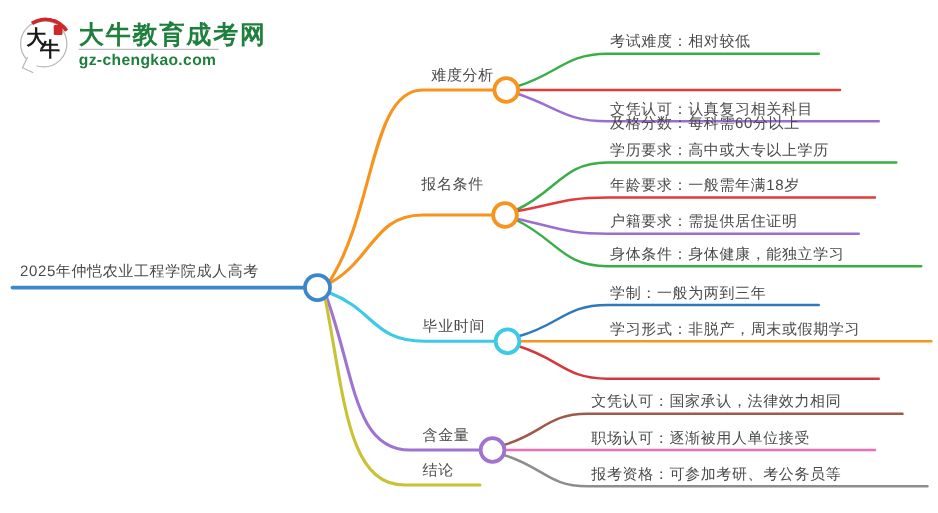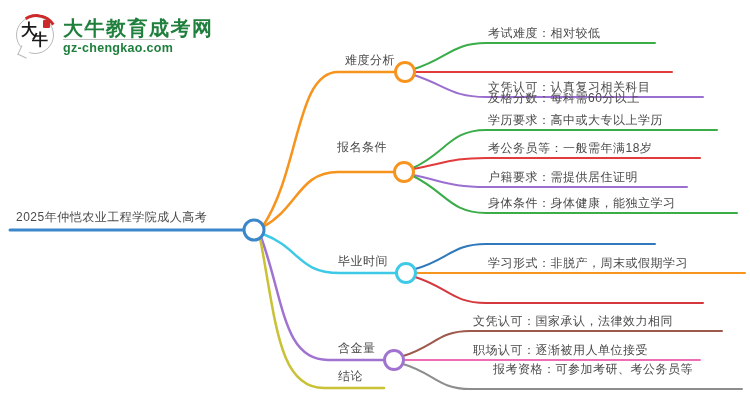--- a/index.html
+++ b/index.html
@@ -93,23 +93,24 @@
   <div class="label" style="left:337px;top:137px;">报名条件</div>
   <div class="label" style="left:338px;top:251px;">毕业时间</div>
   <div class="label" style="left:338px;top:338px;">含金量</div>
   <div class="label" style="left:338px;top:366px;">结论</div>
 
   <div class="label" style="left:488px;top:23px;">考试难度：相对较低</div>
   <div class="label" style="left:488px;top:52px;margin-top:36px;">及格分数：每科需60分以上</div>
   <div class="label" style="left:488px;top:77px;">文凭认可：认真复习相关科目</div>
 
   <div class="label" style="left:488px;top:110px;">学历要求：高中或大专以上学历</div>
-  <div class="label" style="left:488px;top:138px;">考公务员等：一般需年满18岁</div>
+  <div class="label" style="left:488px;top:138px;">年龄要求：一般需年满18岁</div>
   <div class="label" style="left:488px;top:167px;">户籍要求：需提供居住证明</div>
   <div class="label" style="left:488px;top:193px;">身体条件：身体健康，能独立学习</div>
 
+  <div class="label" style="left:488px;top:224px;">学制：一般为两到三年</div>
   <div class="label" style="left:488px;top:253px;">学习形式：非脱产，周末或假期学习</div>
 
   <div class="label" style="left:473px;top:311px;">文凭认可：国家承认，法律效力相同</div>
   <div class="label" style="left:473px;top:340px;">职场认可：逐渐被用人单位接受</div>
-  <div class="label" style="left:473px;top:359px;margin-left:20px;">报考资格：可参加考研、考公务员等</div>
+  <div class="label" style="left:473px;top:369px;">报考资格：可参加考研、考公务员等</div>
 
 </div>
 
 </body></html>

